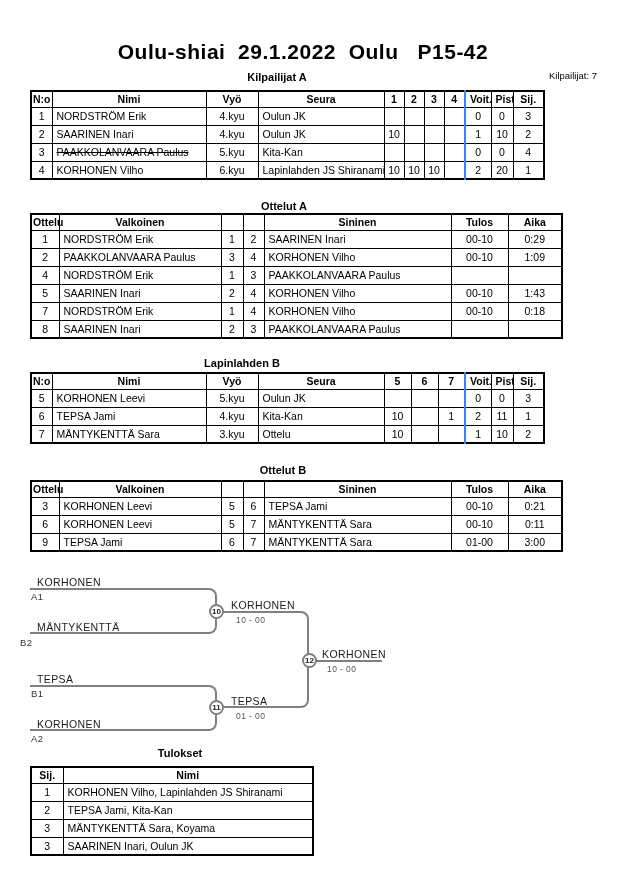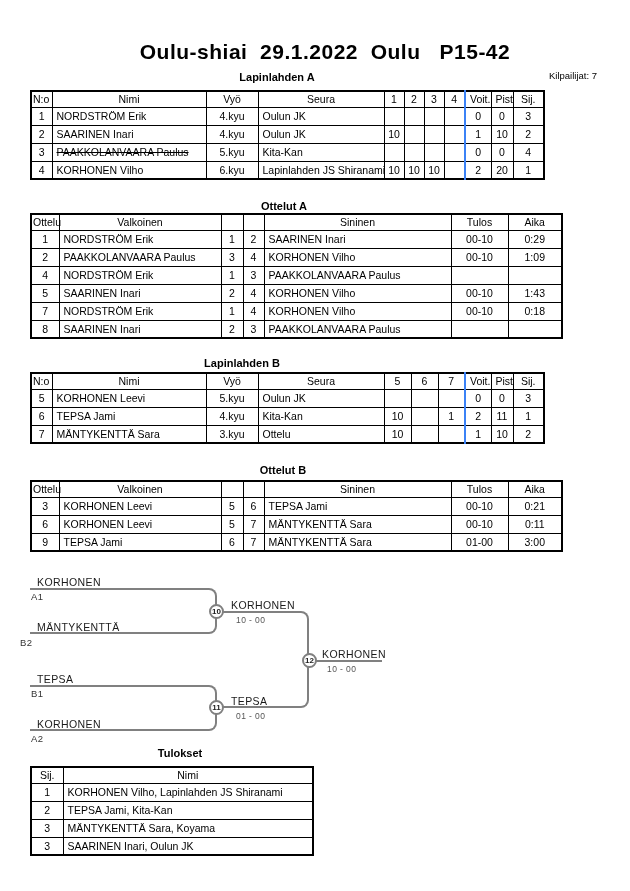--- a/index.html
+++ b/index.html
@@ -2,31 +2,31 @@
 <html><head>
 <meta charset="utf-8">
 <style>
   * { margin:0; padding:0; box-sizing:border-box; }
   html,body { background:#fff; }
   body {
     position:relative; width:630px; height:891px;
     font-family:"Liberation Sans", sans-serif; color:#000; overflow:hidden;
   }
   .abs { position:absolute; }
-  .pre { white-space:pre;margin-left:22px; }
+  .pre { white-space:pre; }
   .page-title { top:40px; left:0; width:606px; text-align:center; font-size:21px; font-weight:bold; letter-spacing:0.5px; }
   .note { top:70px; right:33px; font-size:9.5px; }
   .sec-head { font-size:11px; font-weight:bold; text-align:center; width:220px; }
 
   table { border-collapse:collapse; table-layout:fixed; width:100%; border:2px solid #000; background:#fff; }
   th, td {
     border:1px solid #000; font-size:10.5px; line-height:1;
     padding:0 4px; white-space:nowrap; overflow:hidden; text-align:left;
   }
-  th { font-weight:normal; text-align:center; height:16px;margin-top:21px; }
+  th { font-weight:bold; text-align:center; height:16px;margin-top:21px; }
   td { height:18px; }
   .c { text-align:center; padding:0 1px; }
   .thickL { border-left:2px solid #3b82f6; }
   .ovf { overflow:visible; }
   .strike { text-decoration:line-through; }
   .hleft { text-align:left; padding:0 0 0 1px; }
 
   
   .br-line { position:absolute; border-color:#808080; border-style:solid; border-width:0; }
   .pairbox { border-top-width:2px; border-bottom-width:2px; border-right-width:2px; border-radius:0 8px 8px 0; }
@@ -39,21 +39,21 @@
   .br-name { position:absolute; font-size:10.5px; color:#1a1a1a; letter-spacing:0.4px; white-space:nowrap; }
   .br-seed { position:absolute; font-size:9.5px; color:#333; letter-spacing:0.4px; }
   .br-score { position:absolute; font-size:8.5px; color:#555; letter-spacing:0.4px; }
 </style>
 </head>
 <body>
 
 <div class="abs page-title pre">Oulu-shiai  29.1.2022  Oulu   P15-42</div>
 <div class="abs note">Kilpailijat: 7</div>
 
-<div class="abs sec-head" style="top:71px; left:167px;">Lapinlahden A</div>
+<div class="abs sec-head" style="top:71px; left:167px;">Kilpailijat A</div>
 <div class="abs" style="top:90px; left:30px; width:513px;">
   <table>
     <colgroup>
         <col style="width:21px">
         <col style="width:154px">
         <col style="width:52px">
         <col style="width:126px">
         <col style="width:20px">
         <col style="width:20px">
         <col style="width:20px">

